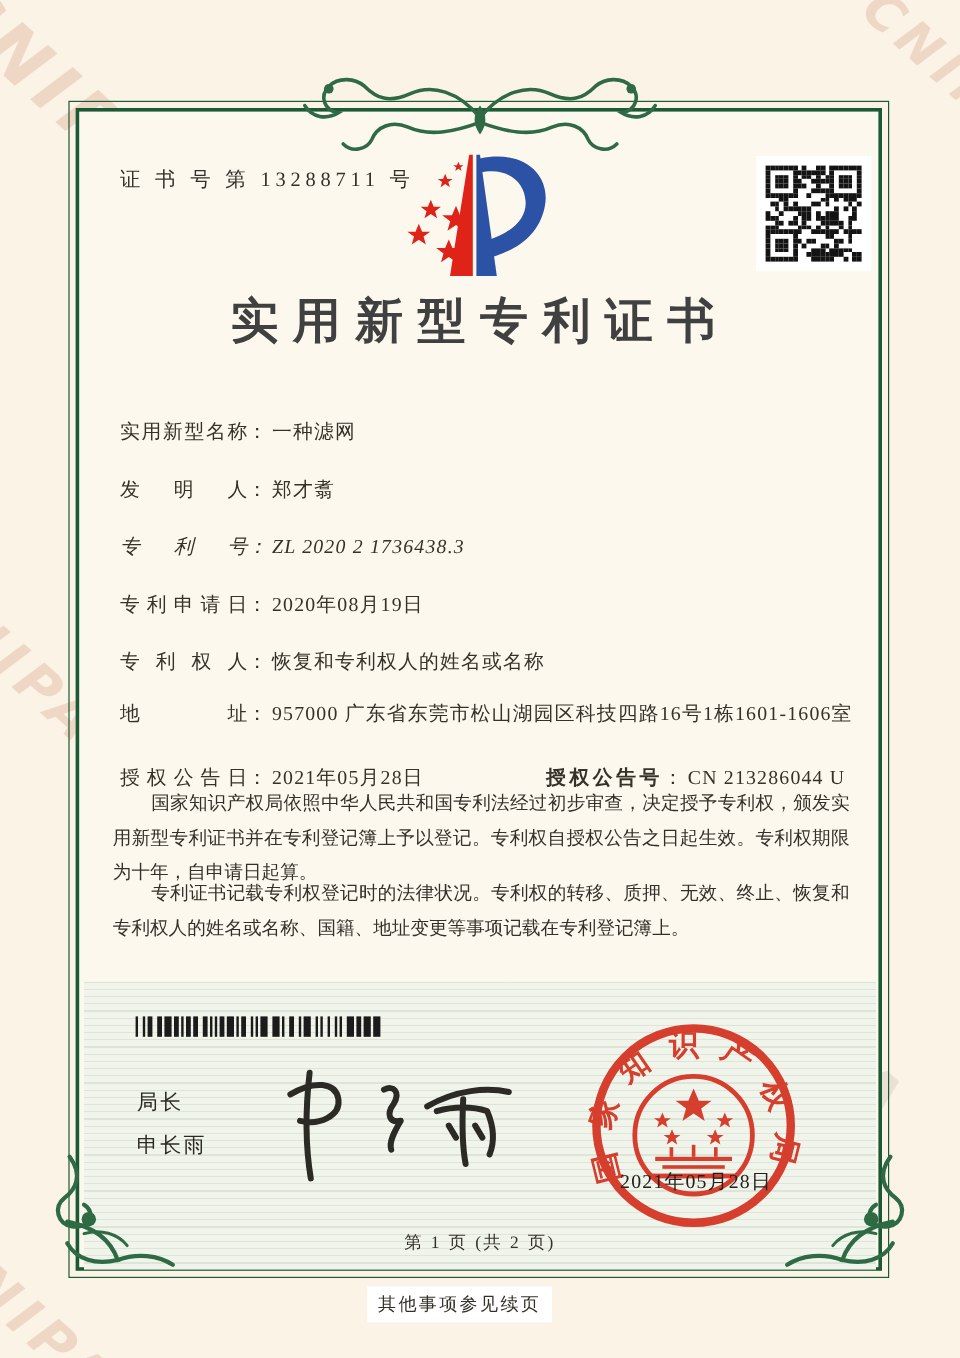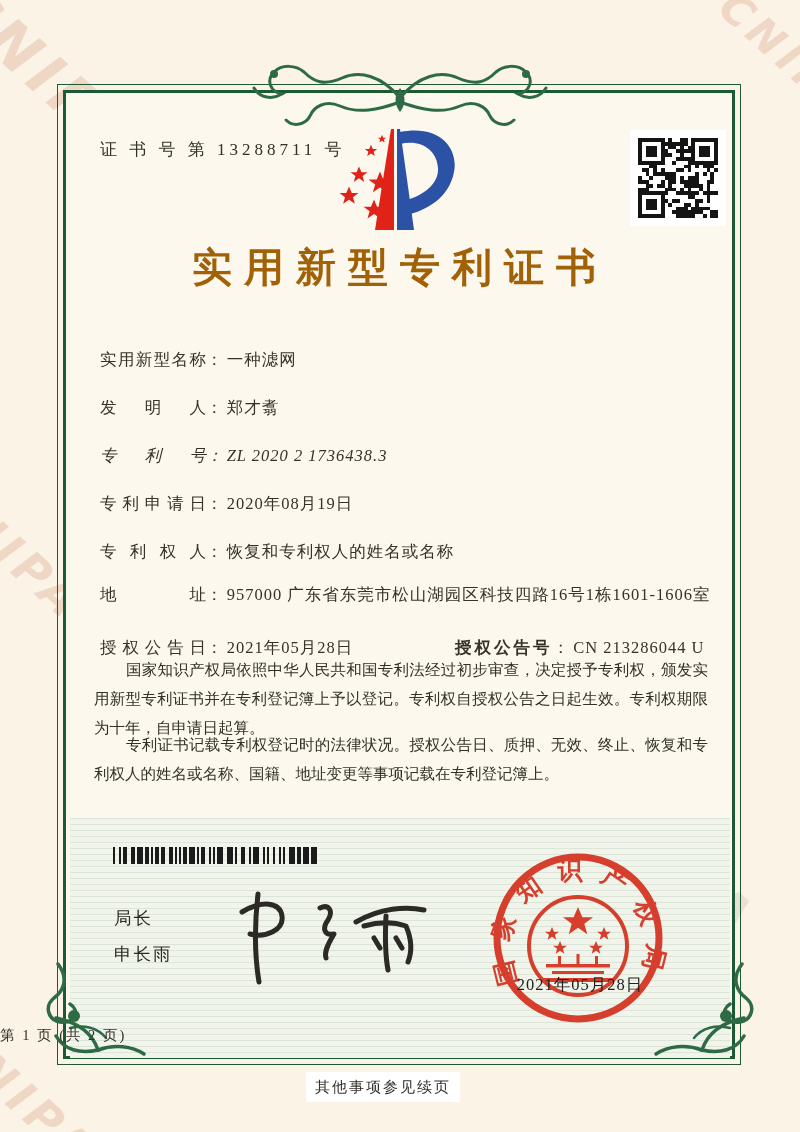--- a/index.html
+++ b/index.html
@@ -38,21 +38,21 @@
   }
   
   .cert-no{left:100px;top:138px;font-size:17px;letter-spacing:4px;color:#33302a;}
   .qr-box{left:630px;top:130px;width:96px;height:96px;background:#ffffff;}
   .qr-grid{position:absolute;left:8px;top:8px;width:80px;height:80px;display:grid;
     grid-template-columns:repeat(21,1fr);grid-template-rows:repeat(21,1fr);}
   .qr-grid div{background:transparent;}
   .qr-grid div.on{background:#141414;}
   .page-title{
     left:0;top:240px;width:800px;text-align:center;
-    font-size:40px;font-weight:bold;letter-spacing:12px;color:#a16207;
+    font-size:40px;font-weight:bold;letter-spacing:12px;color:#404040;
   }
   
   .field{left:100px;font-size:16.5px;line-height:26px;color:#363229;margin-top:10px;}
   .flabel{display:inline-block;width:106px;text-align:justify;text-align-last:justify;vertical-align:top;}
   .fcolon{display:inline-block;vertical-align:top;}
   .fvalue{display:inline-block;vertical-align:top;max-width:508px;letter-spacing:1px;}
   .grant2{position:absolute;left:355px;top:0;white-space:nowrap;}
   
   .legal{left:94px;width:614px;font-size:15.5px;line-height:29px;
     text-align:justify;text-indent:32px;color:#33302a;margin:0;}
@@ -60,21 +60,21 @@
   .barcode{left:113px;top:847px;width:208px;height:17px;display:flex;align-items:stretch;}
   .barcode div{height:100%;}
   
   .director{left:114px;font-size:17.5px;color:#2c2a25;letter-spacing:2px;
     font-family:"Liberation Sans","DejaVu Sans",sans-serif;}
   
   .seal{left:488px;top:848px;width:180px;height:180px;opacity:0.93;}
   .seal-date{left:498px;top:974px;width:164px;text-align:center;
     font-size:16.5px;letter-spacing:1px;color:#23211d;}
   
-  .page-num{left:0;top:1026px;width:800px;font-size:14.5px;color:#33302a;letter-spacing:2px;}
+  .page-num{left:0;top:1026px;width:800px;text-align:center;font-size:14.5px;color:#33302a;letter-spacing:2px;}
   .cont-box{left:306px;top:1072px;width:154px;height:30px;background:#ffffff;
     display:flex;align-items:center;justify-content:center;font-size:15px;letter-spacing:2px;color:#33302a;}
 </style>
 </head>
 <body>
 
 <div class="wm pink" style="left:-18px;top:-30px;font-size:60px;">CNIPA</div>
 <div class="wm pink" style="left:742px;top:-18px;font-size:42px;">CNIPA</div>
 <div class="wm gray" style="left:190px;top:120px;font-size:40px;">CNIPA</div>
 <div class="wm gray" style="left:480px;top:325px;font-size:46px;">CNIPA</div>
@@ -616,21 +616,21 @@
 <div class="abs field" style="top:625px;white-space:nowrap;">
   <span class="flabel">授权公告日</span><span class="fcolon">：</span>
   <span class="fvalue">2021年05月28日</span>
   <span class="grant2">
     <span style="letter-spacing:3px;font-weight:bold;">授权公告号</span><span>：</span>
     <span style="letter-spacing:1px;">CN 213286044 U</span>
   </span>
 </div>
 
 <p class="abs legal" style="top:655px;">国家知识产权局依照中华人民共和国专利法经过初步审查，决定授予专利权，颁发实用新型专利证书并在专利登记簿上予以登记。专利权自授权公告之日起生效。专利权期限为十年，自申请日起算。</p>
-<p class="abs legal" style="top:730px;">专利证书记载专利权登记时的法律状况。授权公告日、质押、无效、终止、恢复和专利权人的姓名或名称、国籍、地址变更等事项记载在专利登记簿上。</p>
+<p class="abs legal" style="top:730px;">专利证书记载专利权登记时的法律状况。专利权的转移、质押、无效、终止、恢复和专利权人的姓名或名称、国籍、地址变更等事项记载在专利登记簿上。</p>
 
 <div class="abs barcode" id="barcode">
     <div style="width:1%;background:#1b1b1b;"></div>
     <div style="width:2%;"></div>
     <div style="width:1%;background:#1b1b1b;"></div>
     <div style="width:1%;"></div>
     <div style="width:2%;background:#1b1b1b;"></div>
     <div style="width:2%;"></div>
     <div style="width:2%;background:#1b1b1b;"></div>
     <div style="width:1%;"></div>

